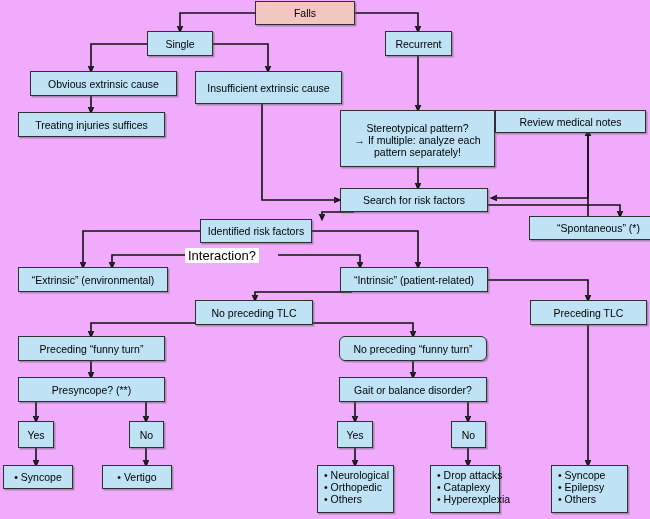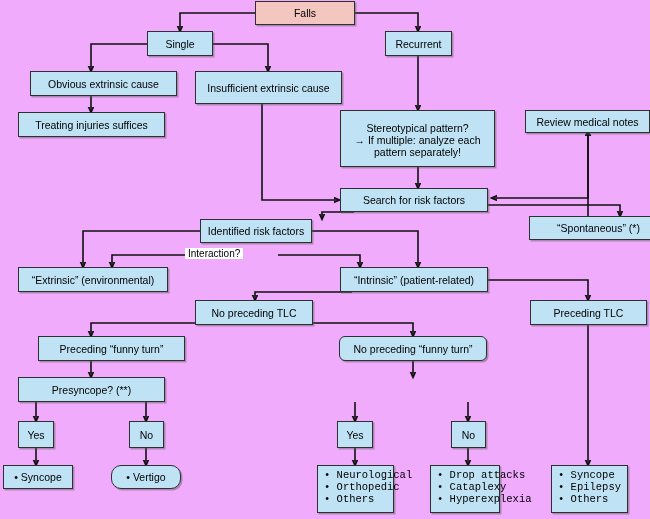--- a/index.html
+++ b/index.html
@@ -7,22 +7,22 @@
   #canvas{position:relative;width:650px;height:519px;background:#f0abfc;overflow:hidden;}
   .node{position:absolute;box-sizing:border-box;border:1px solid #2f2f2f;
         background:#bfe3f5;color:#000;display:flex;align-items:center;
         justify-content:center;text-align:center;font-size:10.5px;
         line-height:12px;padding:1px 3px;
         box-shadow:1.5px 1.5px 0 rgba(90,90,90,.45);}
   .node.root{background:#f3c6c0;}
   .node.multiline{display:block;padding-top:11px;}
   .node.multiline .ln{display:block;text-align:center;}
   .node.bullets{display:block;text-align:left;padding:3px 6px;}
-  .node.bullets .ln{display:block;text-align:left;white-space:nowrap;font-family:Liberation Mono, monospace;}
-  .freelabel{position:absolute;font-size:10px;color:#000;background:#fff;
+  .node.bullets .ln{display:block;text-align:left;white-space:nowrap;}
+  .freelabel{position:absolute;font-size:13px;color:#000;background:#fff;
              padding:0 3px;white-space:nowrap;}
   svg.edges{position:absolute;left:0;top:0;width:650px;height:519px;
             pointer-events:none;}
   svg.edges path,svg.edges line{stroke:#111;stroke-width:1.6;fill:none;}
 </style>
 </head>
 <body>
 
 <div id="canvas">
 
@@ -102,56 +102,57 @@
   <div class="node" style="left:195px;top:71px;width:147px;height:33px;">Insufficient extrinsic cause</div>
 
   <div class="node" style="left:18px;top:112px;width:147px;height:25px;">Treating injuries suffices</div>
 
   <div class="node multiline" style="left:340px;top:110px;width:155px;height:57px;">
     <span class="ln">Stereotypical pattern?</span>
     <span class="ln">→ If multiple: analyze each</span>
     <span class="ln">pattern separately!</span>
   </div>
 
-  <div class="node" style="left:525px;top:110px;width:125px;height:23px;">Review medical notes</div>
+  <div class="node" style="left:495px;top:110px;width:151px;height:23px;">Review medical notes</div>
 
   <div class="node" style="left:340px;top:188px;width:148px;height:24px;">Search for risk factors</div>
 
   <div class="node" style="left:529px;top:216px;width:139px;height:24px;">“Spontaneous” (*)</div>
 
   <div class="node" style="left:200px;top:219px;width:112px;height:24px;">Identified risk factors</div>
 
   <div class="freelabel" style="left:185px;top:248px;">Interaction?</div>
 
   <div class="node" style="left:18px;top:267px;width:150px;height:25px;">“Extrinsic” (environmental)</div>
 
   <div class="node" style="left:340px;top:267px;width:148px;height:25px;">“Intrinsic” (patient-related)</div>
 
   <div class="node" style="left:195px;top:300px;width:118px;height:25px;">No preceding TLC</div>
 
   <div class="node" style="left:530px;top:300px;width:117px;height:25px;">Preceding TLC</div>
 
-  <div class="node" style="left:18px;top:336px;width:147px;height:25px;margin-left:20px;">Preceding “funny turn”</div>
+  <div class="node" style="left:18px;top:336px;width:147px;height:25px;">Preceding “funny turn”</div>
 
   <div class="node" style="left:339px;top:336px;width:148px;height:25px;border-radius:6px;">No preceding “funny turn”</div>
 
   <div class="node" style="left:18px;top:377px;width:147px;height:25px;">Presyncope? (**)</div>
 
+  <div class="node" style="left:339px;top:377px;width:148px;height:25px;">Gait or balance disorder?</div>
 
   <div class="node" style="left:18px;top:421px;width:36px;height:27px;">Yes</div>
 
   <div class="node" style="left:129px;top:421px;width:35px;height:27px;">No</div>
 
   <div class="node" style="left:337px;top:421px;width:36px;height:27px;">Yes</div>
 
   <div class="node" style="left:451px;top:421px;width:35px;height:27px;">No</div>
 
   <div class="node bullets" style="left:3px;top:465px;width:70px;height:24px;display:flex;align-items:center;">• Syncope</div>
 
-  <div class="node bullets" style="left:111px;top:465px;width:70px;height:24px;display:flex;align-items:center;border-radius:10px;">• Vertigo</div>
+  <div class="node bullets" style="left:102px;top:465px;width:70px;height:24px;display:flex;align-items:center;">• Vertigo</div>
 
   <div class="node bullets" style="left:317px;top:465px;width:77px;height:48px;">
     <span class="ln">• Neurological</span>
     <span class="ln">• Orthopedic</span>
     <span class="ln">• Others</span>
   </div>
 
   <div class="node bullets" style="left:430px;top:465px;width:70px;height:48px;">
     <span class="ln">• Drop attacks</span>
     <span class="ln">• Cataplexy</span>

